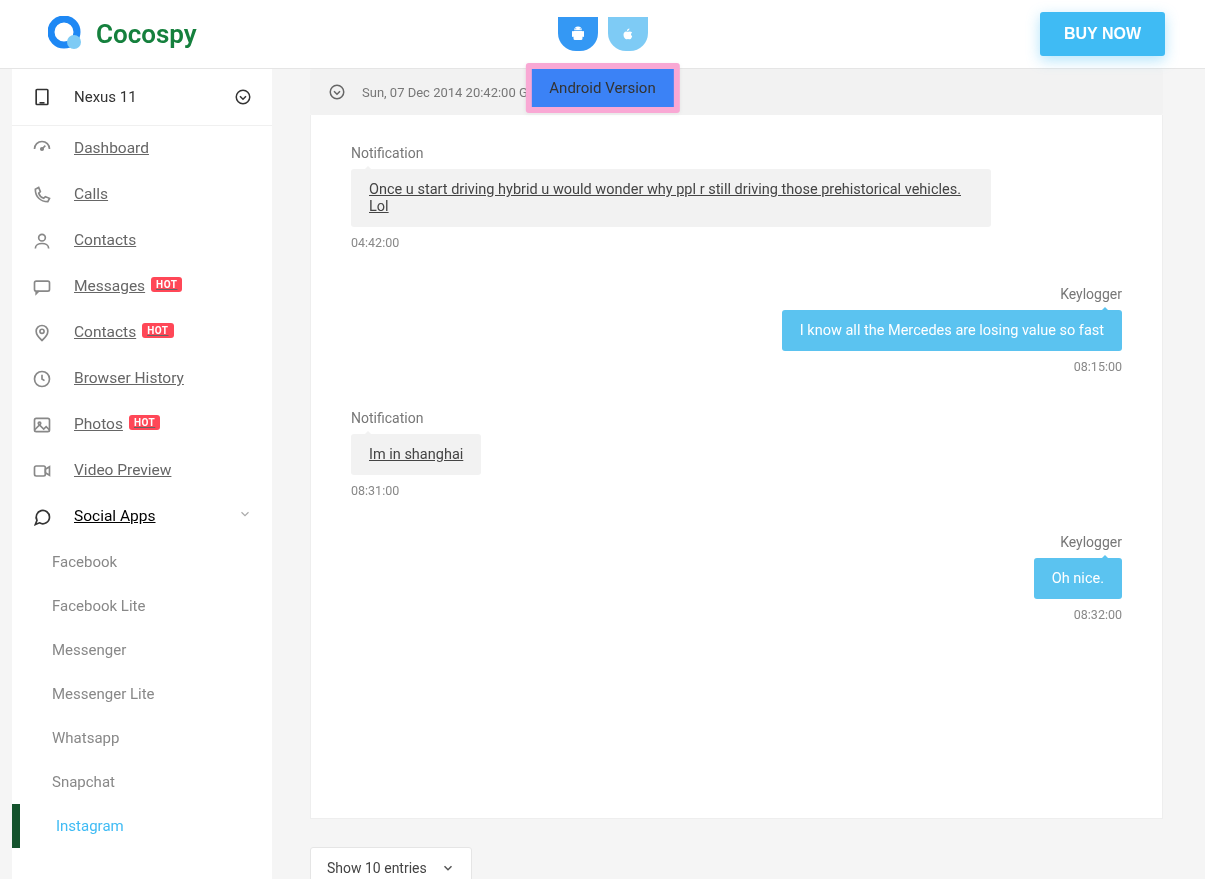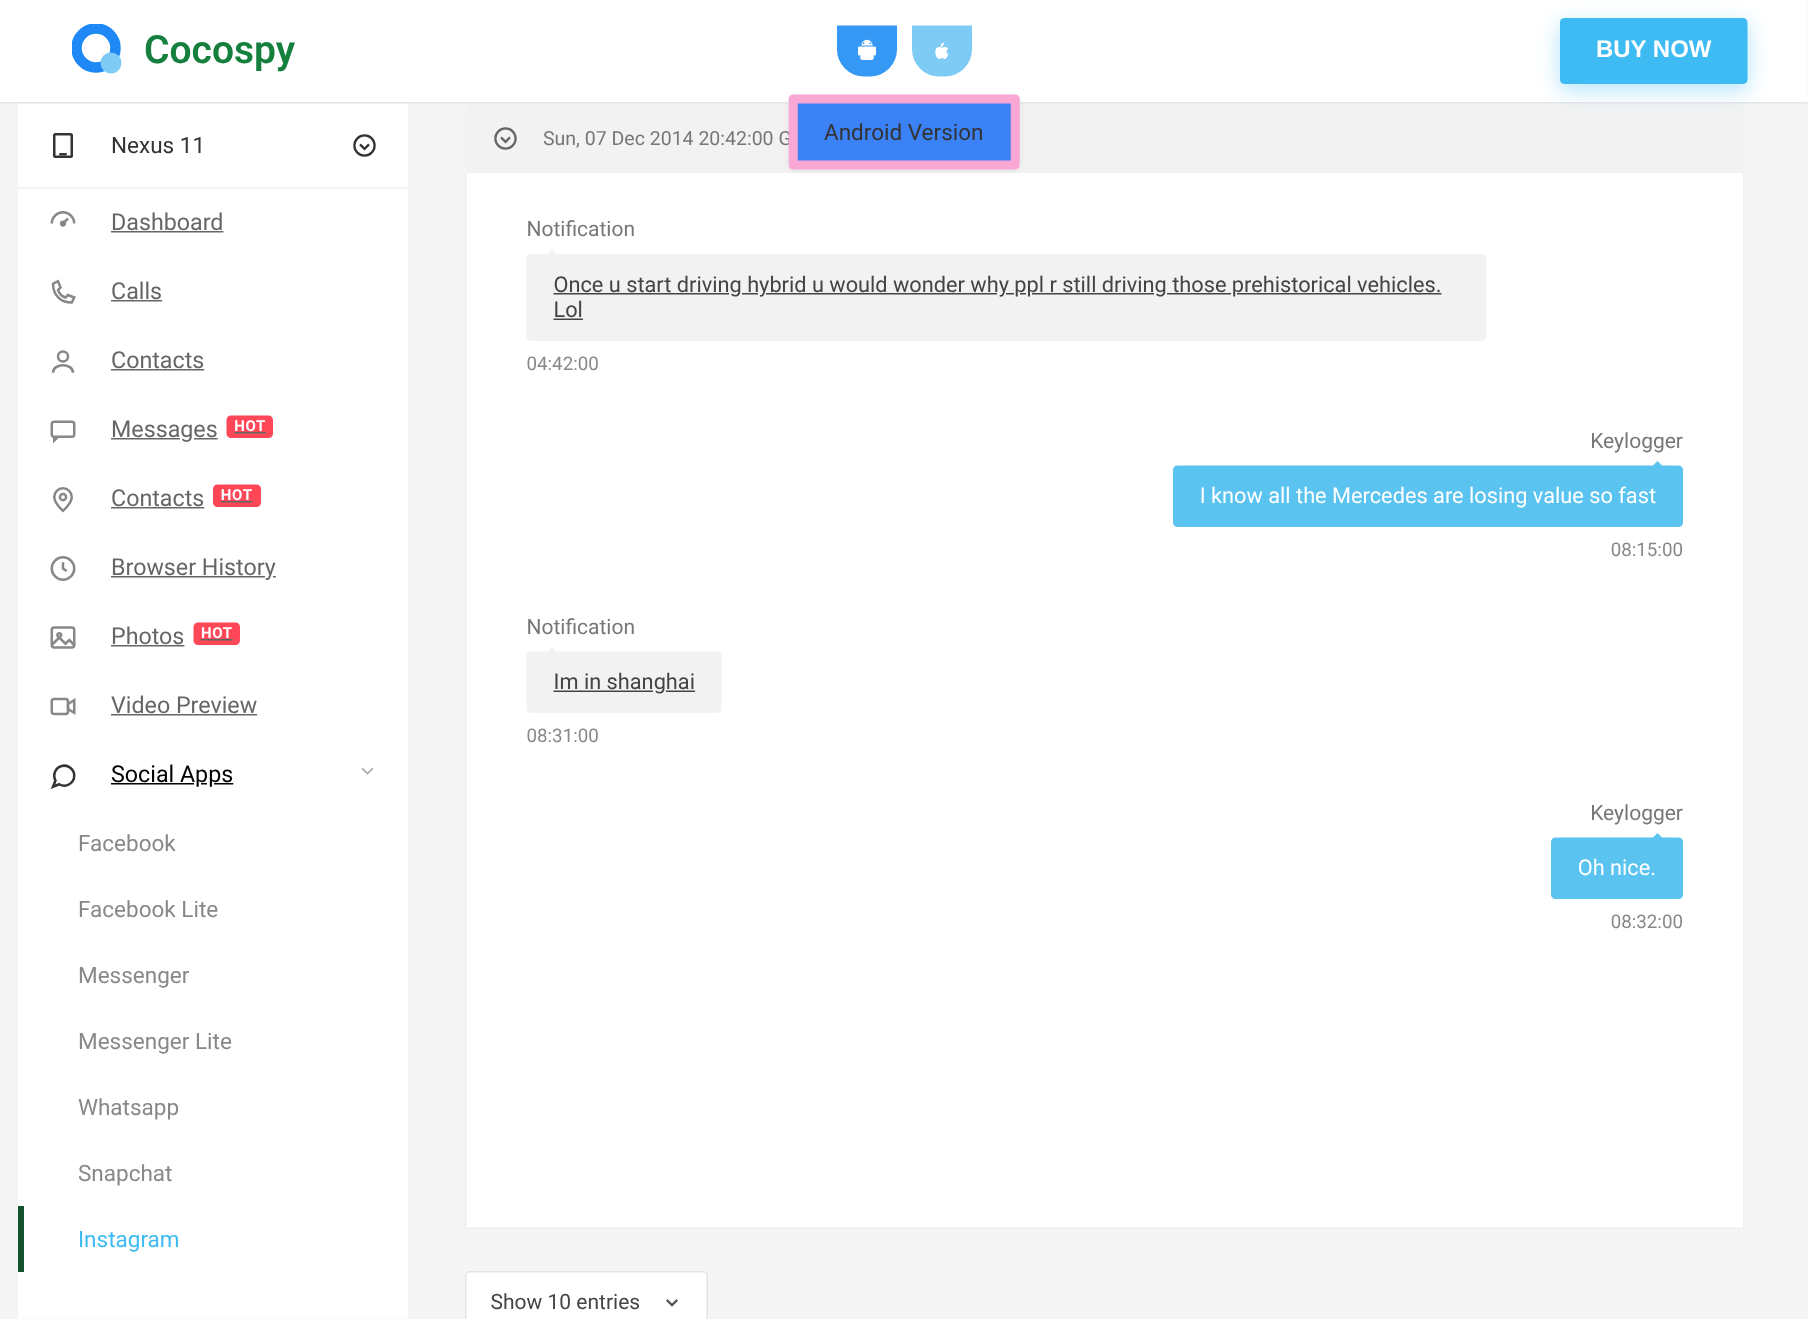--- a/index.html
+++ b/index.html
@@ -19,21 +19,21 @@
 .device-row { display: flex; align-items: center; padding: 18px 20px; border-bottom: 1px solid #f0f0f0; cursor: pointer; }
 .device-row .icon-slot { width: 24px; color: #333; }
 .device-name { margin-left: 18px; font-size: 15px; color: #333; flex: 1; }
 .nav-item { display: flex; align-items: flex-start; padding: 13px 20px; cursor: pointer; color: #666; text-decoration: underline; }
 .nav-item .icon-slot { width: 24px; color: #888; display: flex; align-items: center; }
 .nav-label { margin-left: 18px; font-size: 15.5px; }
 .nav-item.selected { color: #000; }
 .nav-item.selected .nav-label { color: #000; }
 .hot-badge { background: #FF4757; color: #fff; font-size: 10px; font-weight: 700; padding: 2px 5px; border-radius: 3px; margin-left: 6px; letter-spacing: 0.5px; }
 .sub-item { padding: 13px 20px 13px 40px; font-size: 15px; color: #888; cursor: pointer; }
-.sub-item.active { color: #3FBBF4; border-left: 4px solid #14532d; padding-left: 36px; background: #fff; }
+.sub-item.active { color: #3FBBF4; border-left: 8px solid #14532d; padding-left: 36px; background: #fff; }
 .main-area { position: fixed; top: 69px; left: 260px; right: 0; bottom: 0; overflow-y: auto; padding: 0 42px 20px 50px; }
 .date-header { background: #F2F2F2; border-radius: 3px; padding: 14px 18px; display: flex; align-items: center; gap: 16px; margin-top: 0; }
 .date-text { font-size: 13px; color: #777; }
 .chat-body { background: #fff; border: 1px solid #eee; border-top: none; padding: 30px 40px 160px; min-height: 640px; }
 .msg-block { margin-bottom: 36px; }
 .msg-block.outgoing { display: flex; flex-direction: column; align-items: flex-end; }
 .sender-label { font-size: 14px; color: #777; margin-bottom: 8px; }
 .bubble-in { background: #F2F2F2; padding: 12px 18px; border-radius: 3px; font-size: 14.5px; color: #444; display: inline-block; max-width: 640px; position: relative; text-decoration: underline; }
 .bubble-in::before { content: ''; position: absolute; top: -8px; left: 12px; border: 5px solid transparent; border-bottom-color: #F2F2F2; }
 .bubble-out { background: #5BC3F0; color: #fff; padding: 12px 18px; border-radius: 3px; font-size: 14.5px; display: inline-block; max-width: 640px; position: relative; }

